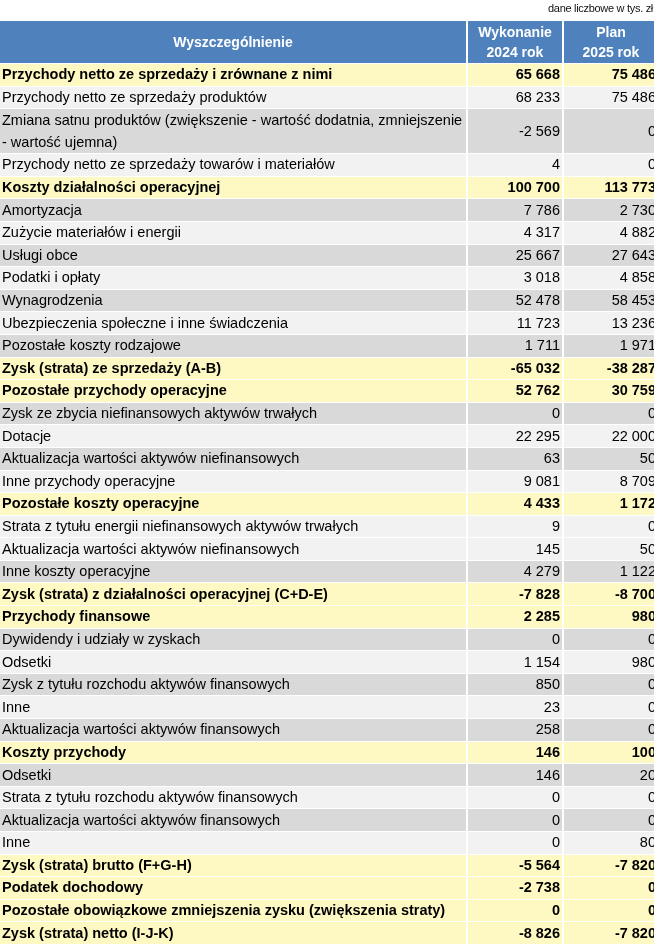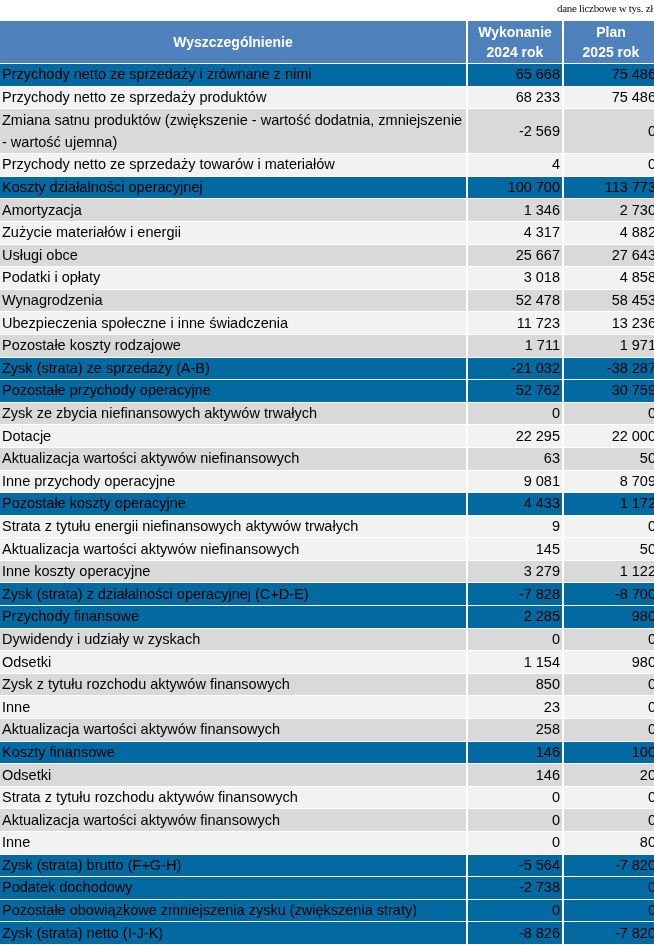--- a/index.html
+++ b/index.html
@@ -1,26 +1,26 @@
 <!DOCTYPE html>
 <html><head>
 <meta charset="utf-8">
 <style>
   html, body { margin:0; padding:0; background:#ffffff; }
   body { width:654px; height:945px; overflow:hidden; position:relative;
          font-family:"Liberation Sans", sans-serif; color:#000; }
-  .unit-note { position:absolute; top:2px; right:1px; font-size:11px; letter-spacing:-0.3px; color:#111;font-family:Liberation Serif, serif; }
+  .unit-note { position:absolute; top:2px; right:1px; font-size:11px; letter-spacing:-0.3px; color:#111; }
   table { position:absolute; top:20px; left:0; width:654px; border-collapse:separate; border-spacing:2px 1px; margin-left:-2px; table-layout:fixed; }
   col.c1 { width:466px; } col.c2 { width:94px; } col.c3 { width:94px; }
   th { background:#4f81bd; color:#fff; font-weight:bold; font-size:14px; height:42px; padding:0; line-height:20px; }
   td { font-size:14.5px; height:21.6px; padding:0 2px; white-space:nowrap; line-height:21px; }
   td.num { text-align:right; padding-right:2px; }
   tr.light td { background:#f2f2f2; }
   tr.dark td { background:#d9d9d9; }
-  tr.blue td { background:#0369a1; font-weight:normal; }
+  tr.blue td { background:#fef9c3; font-weight:bold; }
   tr.double td { height:44px; white-space:normal; line-height:22px; }
 </style>
 </head>
 <body>
 
 <div class="unit-note">dane liczbowe w tys. zł</div>
 
 <table>
   <colgroup>
       <col class="c1">
@@ -55,21 +55,21 @@
         <td class="num">4</td>
         <td class="num">0</td>
       </tr>
       <tr class="blue">
         <td>Koszty działalności operacyjnej</td>
         <td class="num">100 700</td>
         <td class="num">113 773</td>
       </tr>
       <tr class="dark">
         <td>Amortyzacja</td>
-        <td class="num">1 346</td>
+        <td class="num">7 786</td>
         <td class="num">2 730</td>
       </tr>
       <tr class="light">
         <td>Zużycie materiałów i energii</td>
         <td class="num">4 317</td>
         <td class="num">4 882</td>
       </tr>
       <tr class="dark">
         <td>Usługi obce</td>
         <td class="num">25 667</td>
@@ -90,21 +90,21 @@
         <td class="num">11 723</td>
         <td class="num">13 236</td>
       </tr>
       <tr class="dark">
         <td>Pozostałe koszty rodzajowe</td>
         <td class="num">1 711</td>
         <td class="num">1 971</td>
       </tr>
       <tr class="blue">
         <td>Zysk (strata) ze sprzedaży (A-B)</td>
-        <td class="num">-21 032</td>
+        <td class="num">-65 032</td>
         <td class="num">-38 287</td>
       </tr>
       <tr class="blue">
         <td>Pozostałe przychody operacyjne</td>
         <td class="num">52 762</td>
         <td class="num">30 759</td>
       </tr>
       <tr class="dark">
         <td>Zysk ze zbycia niefinansowych aktywów trwałych</td>
         <td class="num">0</td>
@@ -135,21 +135,21 @@
         <td class="num">9</td>
         <td class="num">0</td>
       </tr>
       <tr class="light">
         <td>Aktualizacja wartości aktywów niefinansowych</td>
         <td class="num">145</td>
         <td class="num">50</td>
       </tr>
       <tr class="dark">
         <td>Inne koszty operacyjne</td>
-        <td class="num">3 279</td>
+        <td class="num">4 279</td>
         <td class="num">1 122</td>
       </tr>
       <tr class="blue">
         <td>Zysk (strata) z działalności operacyjnej (C+D-E)</td>
         <td class="num">-7 828</td>
         <td class="num">-8 700</td>
       </tr>
       <tr class="blue">
         <td>Przychody finansowe</td>
         <td class="num">2 285</td>
@@ -174,21 +174,21 @@
         <td>Inne</td>
         <td class="num">23</td>
         <td class="num">0</td>
       </tr>
       <tr class="dark">
         <td>Aktualizacja wartości aktywów finansowych</td>
         <td class="num">258</td>
         <td class="num">0</td>
       </tr>
       <tr class="blue">
-        <td>Koszty finansowe</td>
+        <td>Koszty przychody</td>
         <td class="num">146</td>
         <td class="num">100</td>
       </tr>
       <tr class="dark">
         <td>Odsetki</td>
         <td class="num">146</td>
         <td class="num">20</td>
       </tr>
       <tr class="light">
         <td>Strata z tytułu rozchodu aktywów finansowych</td>

